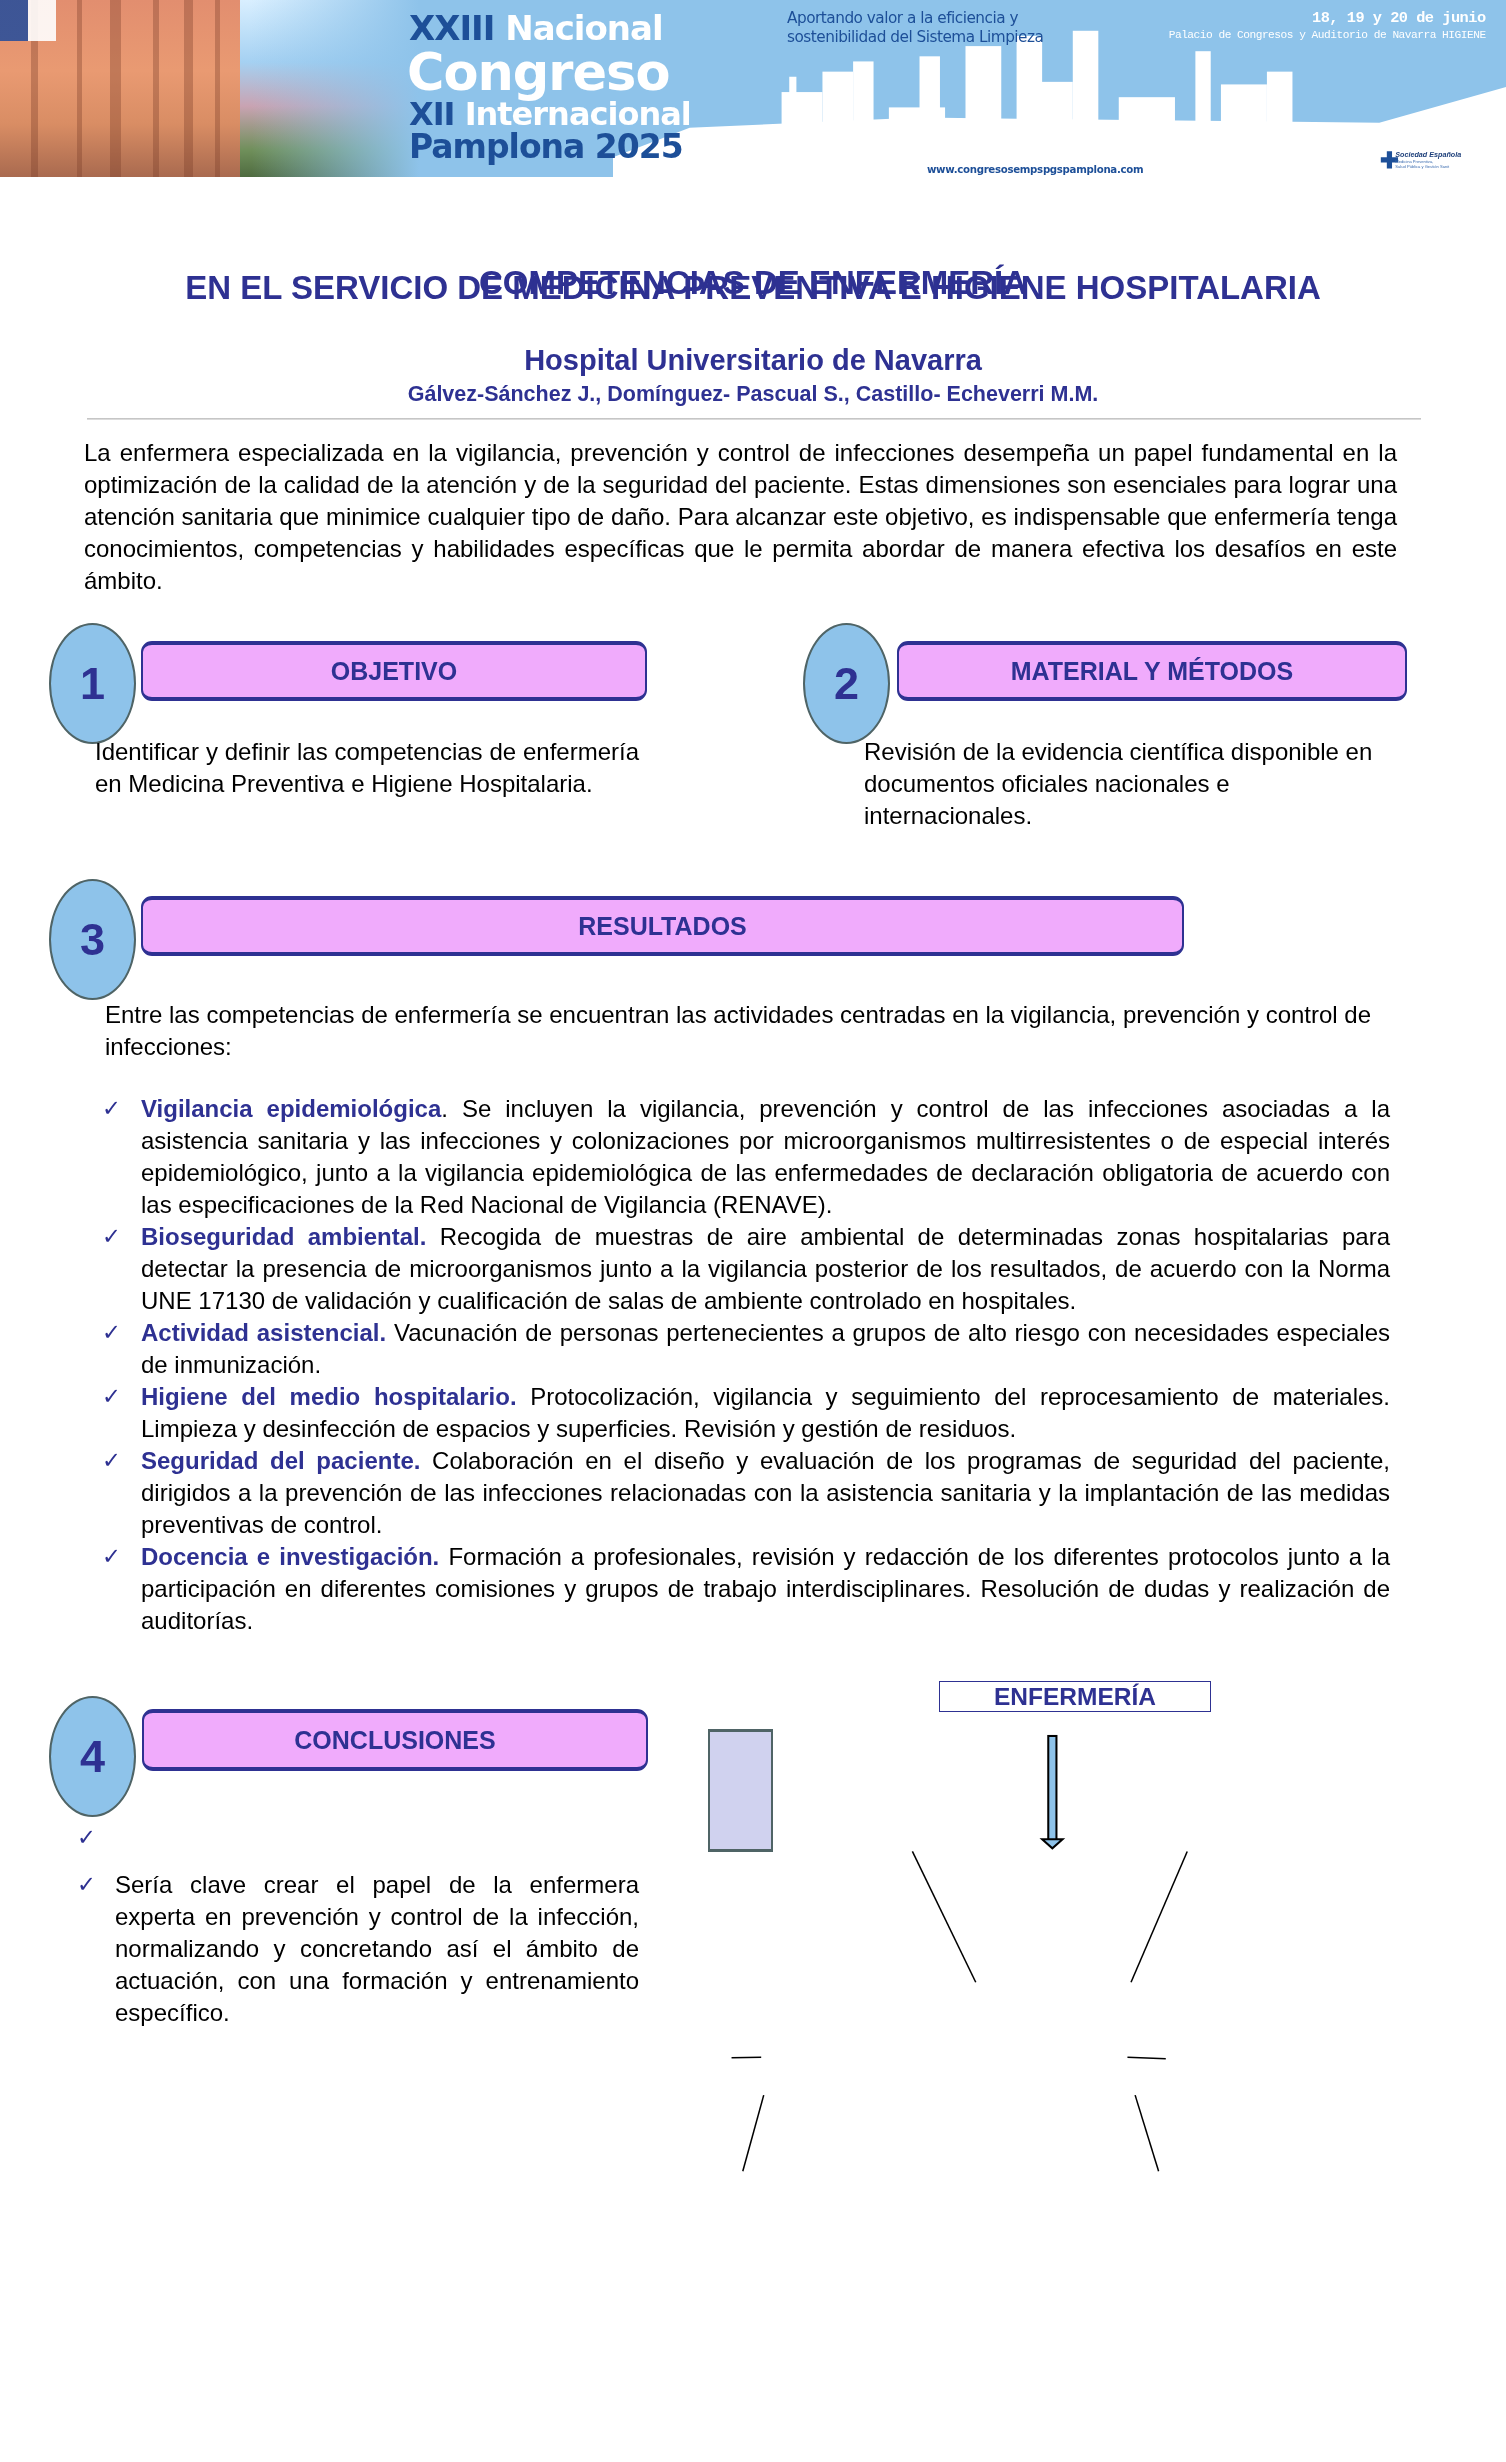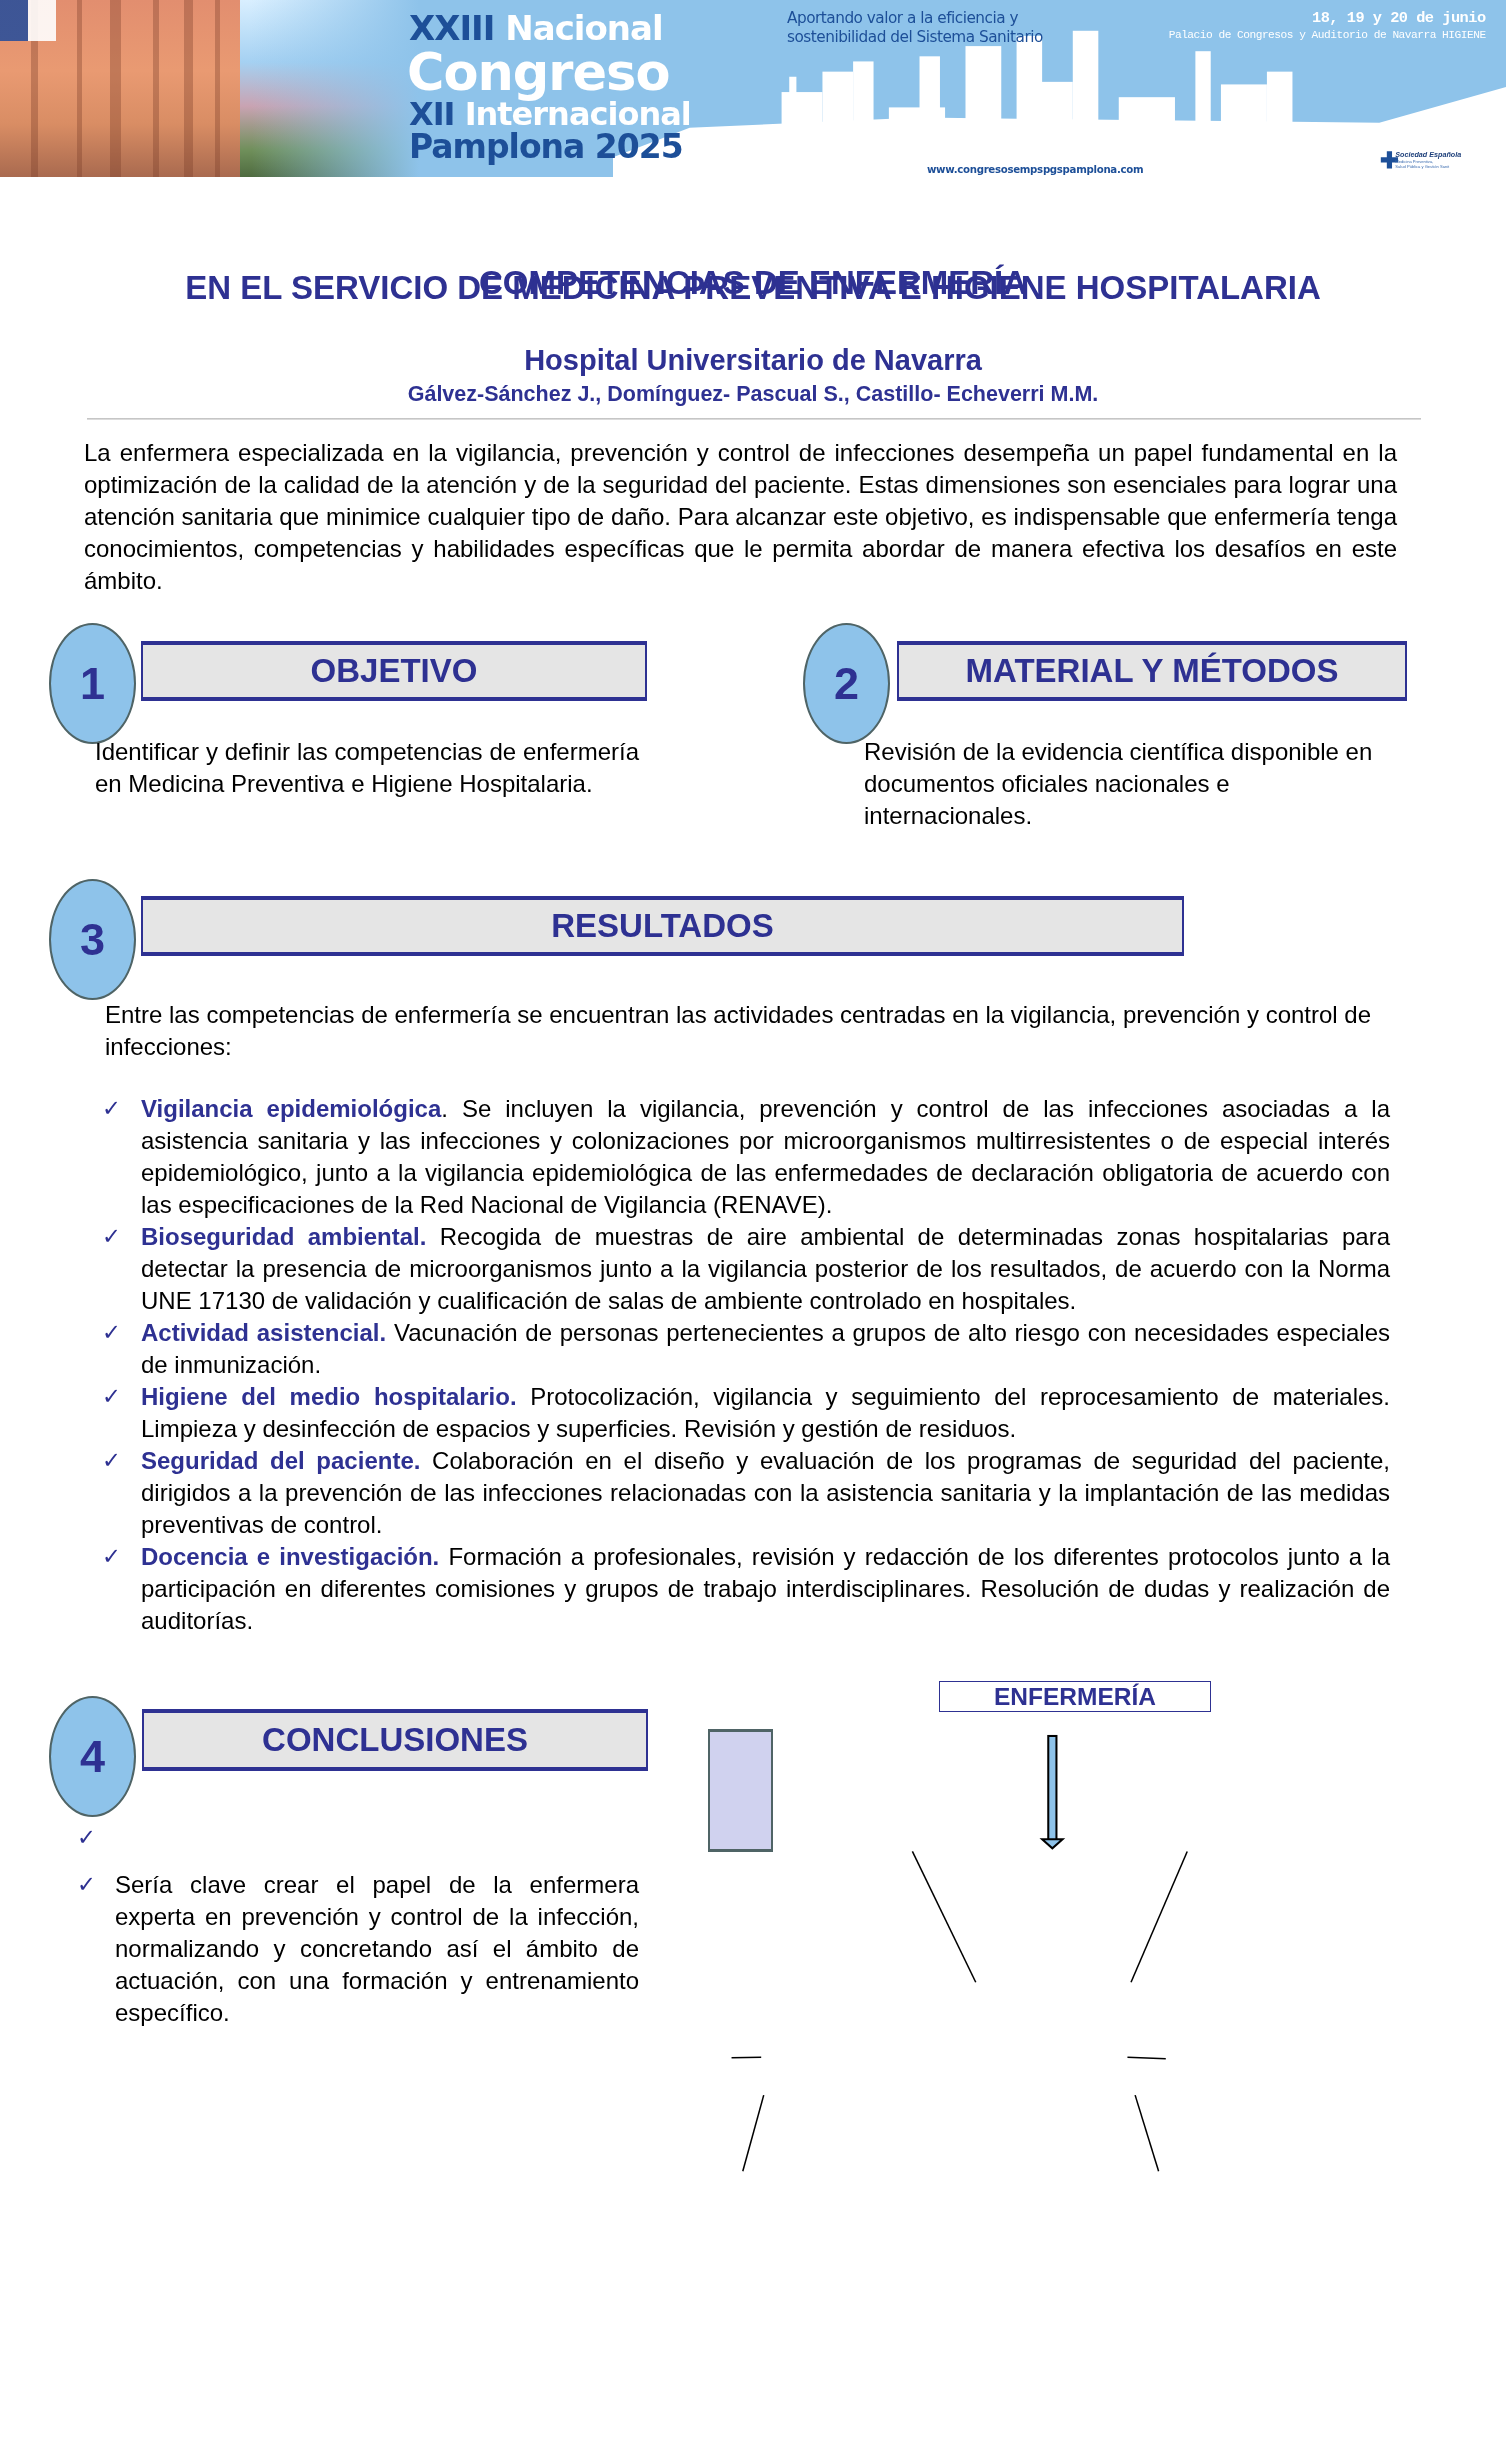--- a/index.html
+++ b/index.html
@@ -55,24 +55,24 @@
 
   
   .para { position:absolute; font-size:24px; line-height:32px; text-align:justify; }
   #intro { left:84px; top:437px; width:1313px; }
 
   
   .num-oval { position:absolute; width:87px; height:121px; border-radius:50%;
               background:#8ec3ea; border:2.6px solid #4f6466; box-sizing:border-box;
               display:flex; align-items:center; justify-content:center;
               color:#2e3192; font-weight:bold; font-size:45px; }
-  .sec-box { position:absolute; height:60px; border-radius:0; background:#e5e5e5;
+  .sec-box { position:absolute; height:60px; border-radius:11px; background:#f0abfc;
              border:2.6px solid #2e3192; border-top-width:4.1px; border-bottom-width:4.1px; box-sizing:border-box;
              display:flex; align-items:center; justify-content:center;
-             color:#2e3192; font-weight:bold; font-size:33px; }
+             color:#2e3192; font-weight:bold; font-size:25px; }
 
   #oval1 { left:49px; top:623px; }
   #box1 { left:141px; top:641px; width:506px; }
   #oval2 { left:803px; top:623px; }
   #box2 { left:897px; top:641px; width:510px; }
   #objetivo-text { left:95px; top:736px; width:544px; }
   #metodos-text { left:864px; top:736px; width:537px; text-align:left; }
 
   #oval3 { left:49px; top:879px; }
   #box3 { left:141px; top:896px; width:1043px; }
@@ -140,21 +140,21 @@
   </div>
   <div id="t-congreso" class="cong-title">Congreso</div>
   <div id="t-xii" class="cong-title">
     <span class="c-dark">XII</span>
     <span class="c-white">Internacional</span>
   </div>
   <div id="t-pamplona" class="cong-title">Pamplona  2025</div>
 
   <div id="tagline" class="abs">
     <div>Aportando valor a la eficiencia y</div>
-    <div>sostenibilidad del Sistema Sanitario</div>
+    <div>sostenibilidad del Sistema Limpieza</div>
   </div>
   <div id="dates" class="abs">
     <div class="d1">18, 19 y 20 de junio</div>
     <div class="d2">Palacio de Congresos y Auditorio de Navarra HIGIENE</div>
   </div>
   <div id="website" class="abs">www.congresosempspgspamplona.com</div>
   <div id="sempspgs" class="abs">
     <div class="mark">✚</div>
     <div class="n1">Sociedad Española</div>
     <div class="n2">

